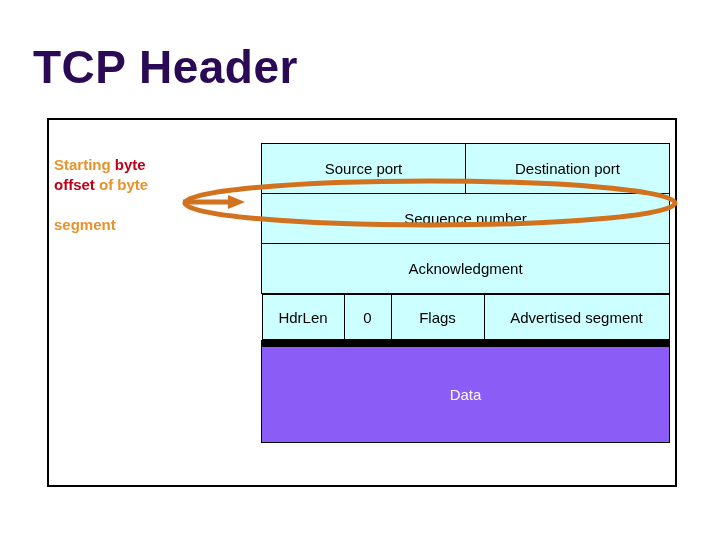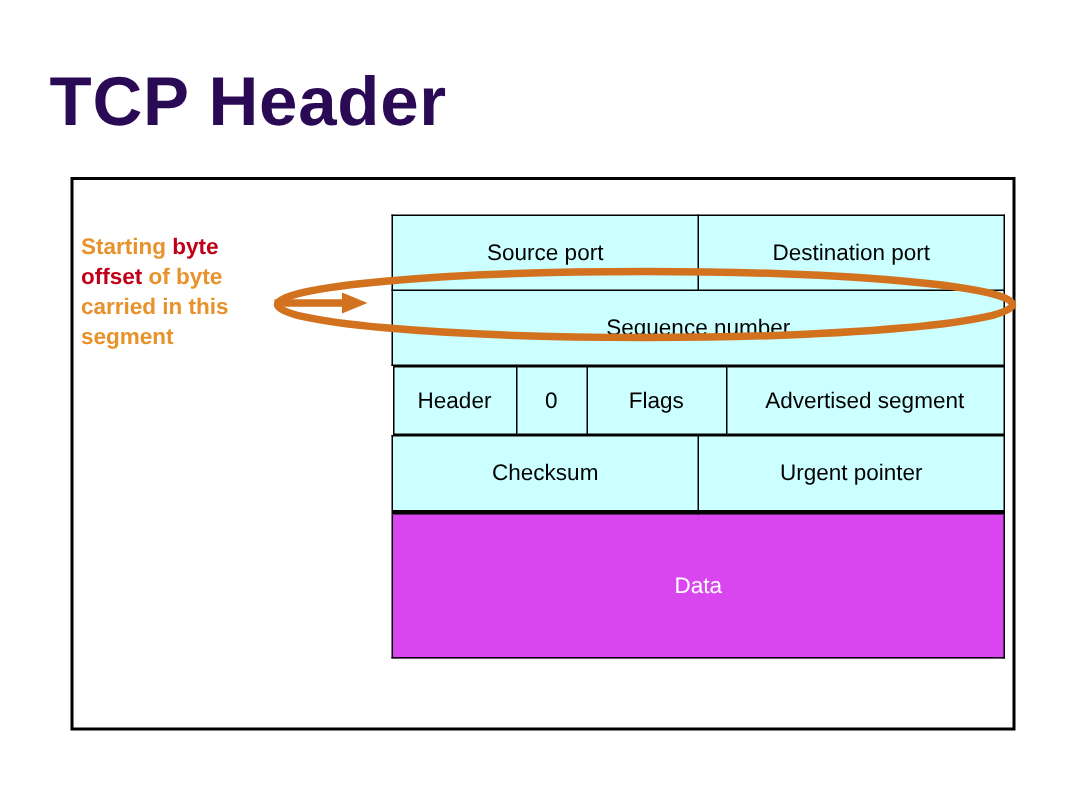--- a/index.html
+++ b/index.html
@@ -77,23 +77,23 @@
   #tcp-header-table tr.row-ack td,
   #tcp-header-table tr.row-checksum td,
   #tcp-header-table tr.row-options td {
     height: 41px;
   }
   #tcp-header-table tr.row-flags td {
     height: 36px;
   }
   #tcp-header-table tr.row-data td {
     height: 87px;
-    background: #d946ef;
+    background: #8b5cf6;
     color: #ffffff;
-    border-top: 3px solid #000000;
+    border-top: 7px solid #000000;
   }
   .txt-orange { color: #e8922c; }
   .cell-zero { font-size: 14px; }
   .cell-data-label { font-size: 17px; }
 
   
   #callout-overlay {
     position: absolute;
     left: 0;
     top: 0;
@@ -105,50 +105,49 @@
 </head>
 <body>
 
 <div id="slide-title">TCP Header</div>
 
 <div id="content-frame"></div>
 
 <div id="annotation-text">
   <span>Starting </span><span class="emph">byte</span><br>
   <span class="emph">offset</span><span> of byte</span><br>
-  <span>carried in this</span><br>
+  <br>
   <span>segment</span>
 </div>
 
 <table id="tcp-header-table">
   <tbody>
       <tr class="row-ports">
     <td style="width:195px" class="txt-orange">Source port</td>
     <td style="width:195px" class="txt-orange">Destination port</td>
   </tr>
   <tr class="row-seq">
     <td colspan="2">Sequence number</td>
   </tr>
+  <tr class="row-ack">
+    <td colspan="2">Acknowledgment</td>
+  </tr>
   <tr class="row-flags">
     <td colspan="2" style="padding:0;border:none;background:transparent">
       <table style="width:100%;border-collapse:collapse;table-layout:fixed">
         <tbody>
               <tr>
-          <td style="width:73px;height:36px">Header</td>
+          <td style="width:73px;height:36px">HdrLen</td>
           <td style="width:38px;height:36px" class="cell-zero">0</td>
           <td style="width:84px;height:36px">Flags</td>
           <td style="height:36px">Advertised segment</td>
         </tr>
       </tbody>
           </table>
     </td>
-  </tr>
-  <tr class="row-checksum">
-    <td style="width:195px" class="txt-orange">Checksum</td>
-    <td style="width:195px">Urgent pointer</td>
   </tr>
   <tr class="row-data">
     <td colspan="2" class="cell-data-label">Data</td>
   </tr>
 </tbody>
   </table>
 
 <svg id="callout-overlay" viewBox="0 0 720 540">
   <ellipse cx="430" cy="203" rx="245" ry="22" fill="none" stroke="#d2711e" stroke-width="5"></ellipse>
   <line x1="183" y1="202" x2="238" y2="202" stroke="#d2711e" stroke-width="5"></line>

